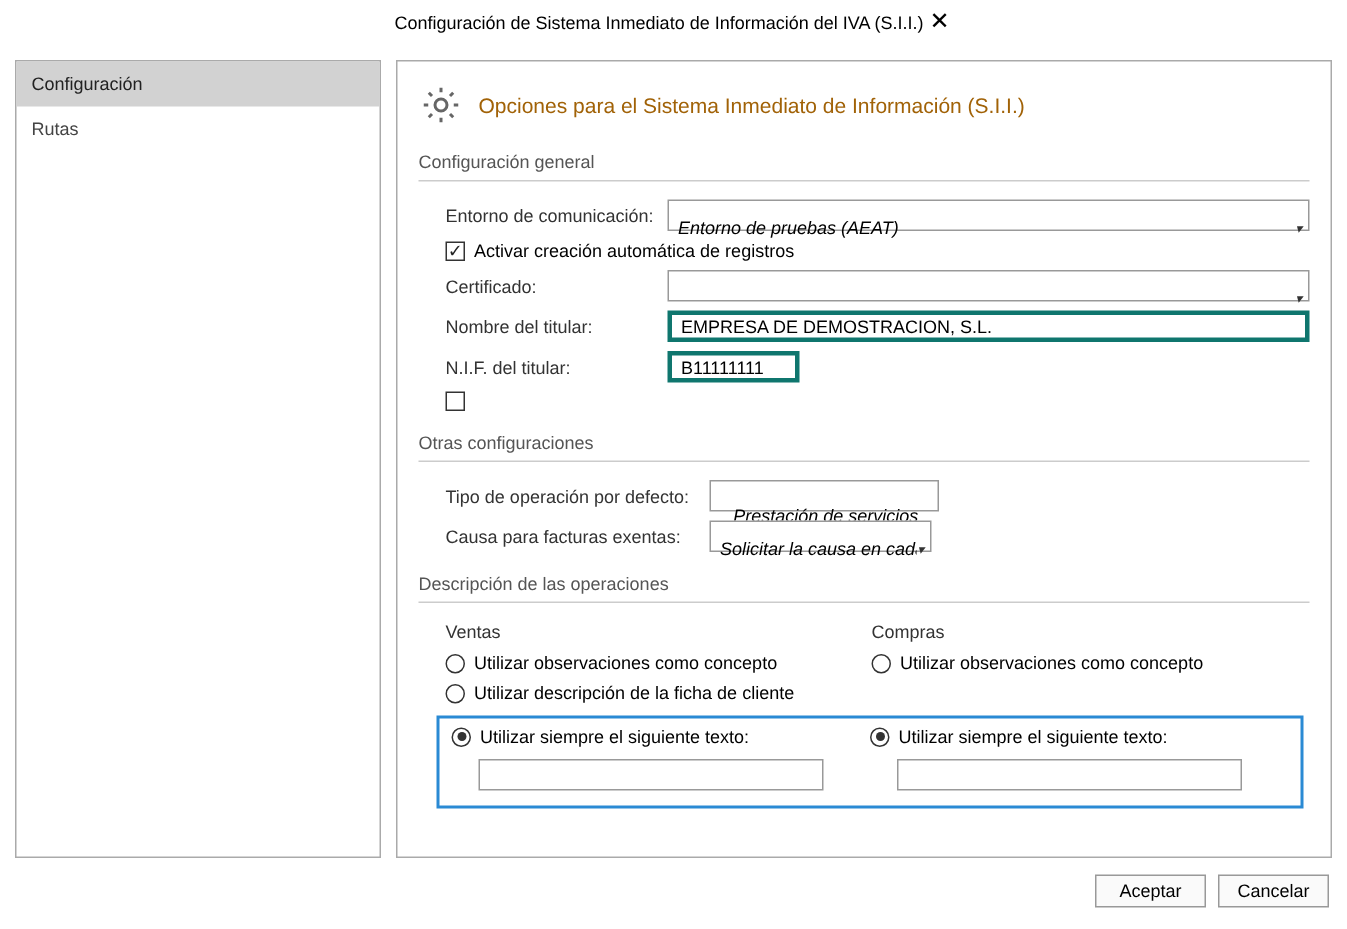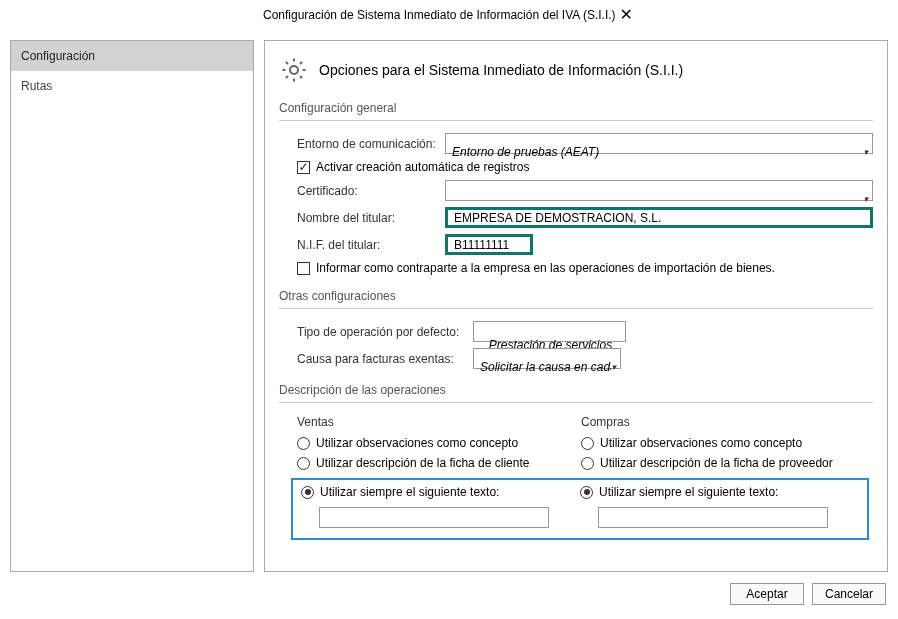--- a/index.html
+++ b/index.html
@@ -56,21 +56,21 @@
       padding: 14px 14px 14px 14px;
       overflow: hidden;
     }
     .panel-header {
       display: flex;
       align-items: center;
       gap: 10px;
       margin-bottom: 16px;
     }
     .panel-header-title {
-      color: #000000;
+      color: #a16207;
       font-size: 14px;
     }
     .gear-svg {
       width: 30px;
       height: 30px;
     }
     .section-heading {
       color: #555;
       padding-bottom: 5px;
       border-bottom: 1px solid #ccc;
@@ -266,21 +266,20 @@
 
     <div class="form-row">
       <span class="form-label">N.I.F. del titular:</span>
       <div class="text-input" style="width:88px;">
         <span>B11111111</span>
       </div>
     </div>
 
     <div class="checkbox-row">
       <div class="checkbox"></div>
-      <span>Informar como contraparte a la empresa en las operaciones de importación de bienes.</span>
     </div>
 
     <div class="section-heading">Otras configuraciones</div>
 
     <div class="form-row">
       <span class="form-label" style="width:176px;">Tipo de operación por defecto:</span>
       <div class="select-field" style="width:153px;flex-direction:column;">
         <span>Prestación de servicios</span>
         <span class="select-arrow">▾</span>
       </div>
@@ -307,24 +306,20 @@
           <div class="radio"></div>
           <span>Utilizar descripción de la ficha de cliente</span>
         </div>
       </div>
       <div class="col">
         <div class="col-heading">Compras</div>
         <div class="radio-row">
           <div class="radio"></div>
           <span>Utilizar observaciones como concepto</span>
         </div>
-        <div class="radio-row">
-          <div class="radio"></div>
-          <span>Utilizar descripción de la ficha de proveedor</span>
-        </div>
       </div>
     </div>
 
     <div class="selected-box">
       <div class="col">
         <div class="radio-row">
           <div class="radio checked"></div>
           <span>Utilizar siempre el siguiente texto:</span>
         </div>
         <div class="spacer-input">

